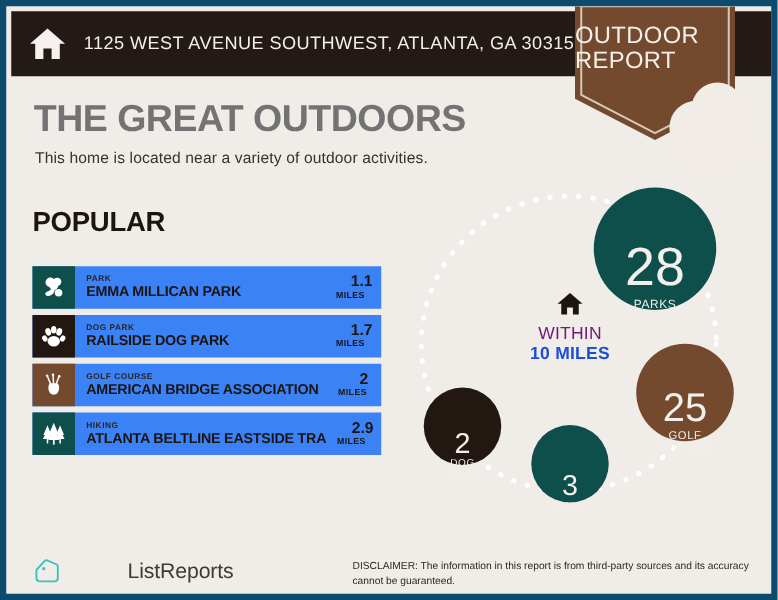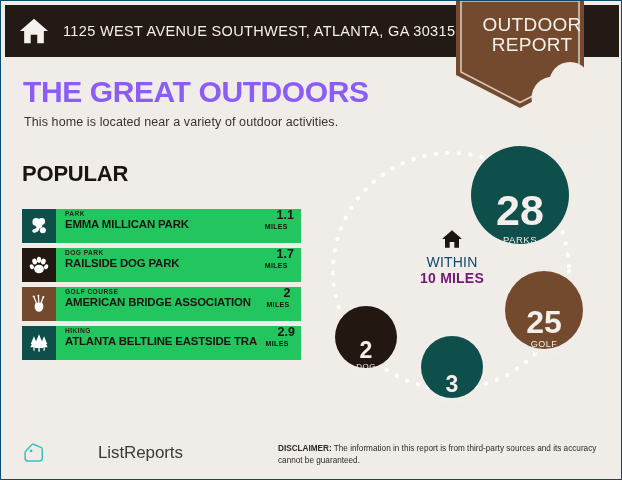--- a/index.html
+++ b/index.html
@@ -12,21 +12,21 @@
     background: #e9e4df;
     font-family: "Liberation Sans", sans-serif;
     overflow: hidden;
   }
   .page {
     position: relative;
     width: 622px;
     height: 480px;
     background: #f0ece8;
     box-sizing: border-box;
-    border: 1px solid #0c4a6e;
+    border: 5px solid #0c4a6e;
     overflow: hidden;
   }
 
   
   .header-bar {
     position: absolute;
     left: 4px;
     top: 4px;
     width: 614px;
     height: 52px;
@@ -57,21 +57,20 @@
     width: 128px;
     height: 108px;
     z-index: 5;
   }
   .badge svg { display:block; width:128px; height:108px; }
   .badge-text {
     position: absolute;
     top: 14px;
     left: 0;
     width: 152px;
-    text-align: center;
     color: #f4f0ec;
     font-size: 19px;
     font-weight: 400;
     line-height: 20px;
     letter-spacing: 0.3px;
   }
   .badge-tree {
     position: absolute;
     top: 60px;
     left: 50px;
@@ -79,21 +78,21 @@
     height: 32px;
   }
 
   
   .title {
     position: absolute;
     left: 22px;
     top: 74px;
     font-size: 30px;
     font-weight: bold;
-    color: #8b5cf6;
+    color: #737373;
     letter-spacing: -0.4px;
     text-align: center;
   }
   .subtitle {
     position: absolute;
     left: 23px;
     top: 114px;
     font-size: 12.5px;
     color: #3b322c;
     letter-spacing: 0.1px;
@@ -112,23 +111,23 @@
   .list {
     position: absolute;
     left: 21px;
     top: 208px;
     width: 279px;
   }
   .list-row {
     position: relative;
     height: 34px;
     margin-bottom: 5px;
-    background: #22c55e;
-    display: flex;
-    align-items: flex-start;
+    background: #3b82f6;
+    display: flex;
+    align-items: center;
   }
   .row-icon {
     width: 34px;
     min-width: 34px;
     height: 34px;
     display: flex;
     align-items: center;
     justify-content: center;
   }
   .row-icon svg { display:block; }
@@ -196,21 +195,21 @@
     position: absolute;
     border-radius: 50%;
     display: flex;
     flex-direction: column;
     align-items: center;
     justify-content: center;
     color: #f3efeb;
     text-align: center;
   }
   .bubble .num {
-    font-weight: 700;
+    font-weight: 400;
     line-height: 1;
     margin-top: 44px;
   }
   .bubble .lbl {
     font-weight: 400;
     line-height: 1.04;
     letter-spacing: 0.5px;
   }
 
   .bubble-parks { left: 152px; top: 15px; width: 98px; height: 98px; }
@@ -232,28 +231,28 @@
   .center-block {
     position: absolute;
     left: 78px;
     top: 98px;
     width: 110px;
     text-align: center;
   }
   .center-home { display: block; margin: 0 auto 5px auto; width: 22px; height: 20px; }
   .center-within {
     font-size: 14px;
-    color: #0c4a6e;
+    color: #701a75;
     letter-spacing: 0.2px;
     line-height: 16px;
     font-weight: 400;
   }
   .center-miles {
     font-size: 14px;
-    color: #701a75;
+    color: #1d4ed8;
     letter-spacing: 0.2px;
     line-height: 16px;
     font-weight: bold;
   }
 
   
   .footer-logo {
     position: absolute;
     left: 22px;
     top: 441px;
@@ -270,21 +269,21 @@
   }
   .disclaimer {
     position: absolute;
     left: 277px;
     top: 442px;
     width: 320px;
     font-size: 8.2px;
     line-height: 11.5px;
     color: #2f2925;
   }
-  .disclaimer b { font-weight: bold; }
+  .disclaimer b { font-weight: normal; }
 </style>
 </head>
 <body>
 
 <div class="page">
 
   <div class="header-bar">
     <svg class="header-home-icon" viewBox="0 0 32 32">
       <path d="M16 3 L31 16 L26.5 16 L26.5 29 L19.5 29 L19.5 20 L12.5 20 L12.5 29 L5.5 29 L5.5 16 L1 16 Z" fill="#f4f1ee"></path>
       <rect x="13.6" y="22" width="4.8" height="7" fill="#241a15"></rect>

